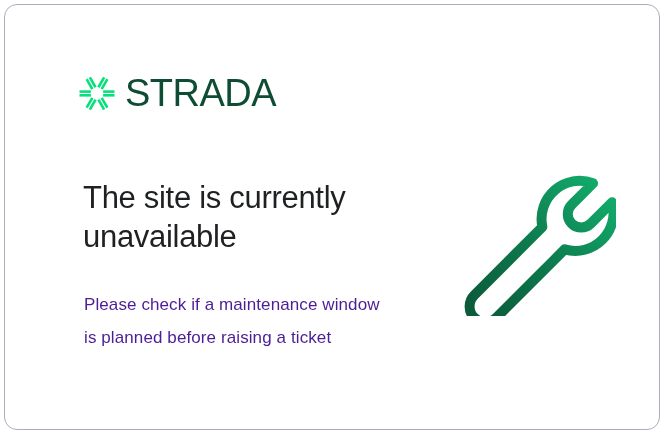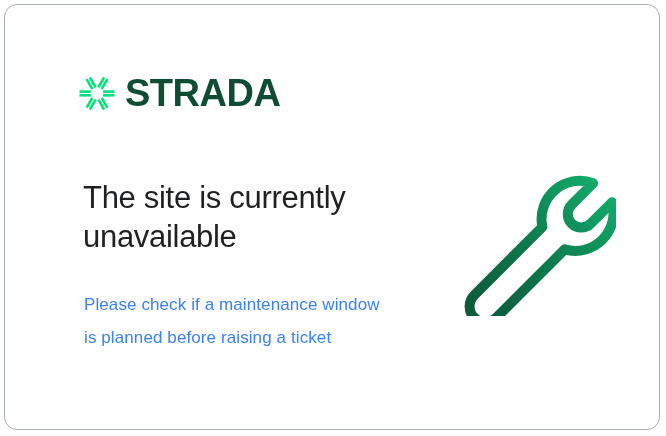--- a/index.html
+++ b/index.html
@@ -47,21 +47,21 @@
   .logo-mark {
     width: 36px;
     height: 36px;
     display: block;
     flex: 0 0 auto;
   }
   .logo-word {
     margin-left: 10px;
     font-family: "Liberation Sans", sans-serif;
     font-size: 38px;
-    font-weight: 700;
+    font-weight: 400;
     letter-spacing: -0.5px;
     color: #0e4d33;
     line-height: 1;
     white-space: nowrap;
   }
 
   
   .headline {
     position: absolute;
     left: 78px;
@@ -77,21 +77,21 @@
   
   .body-copy {
     position: absolute;
     left: 79px;
     top: 266px;
     width: 310px;
     font-size: 17px;
     font-weight: 400;
     line-height: 33px;
     letter-spacing: 0.1px;
-    color: #3b82f6;
+    color: #4c1d95;
   }
 
   
   .wrench {
     position: absolute;
     left: 455px;
     top: 155px;
     width: 156px;
     height: 156px;
   }

